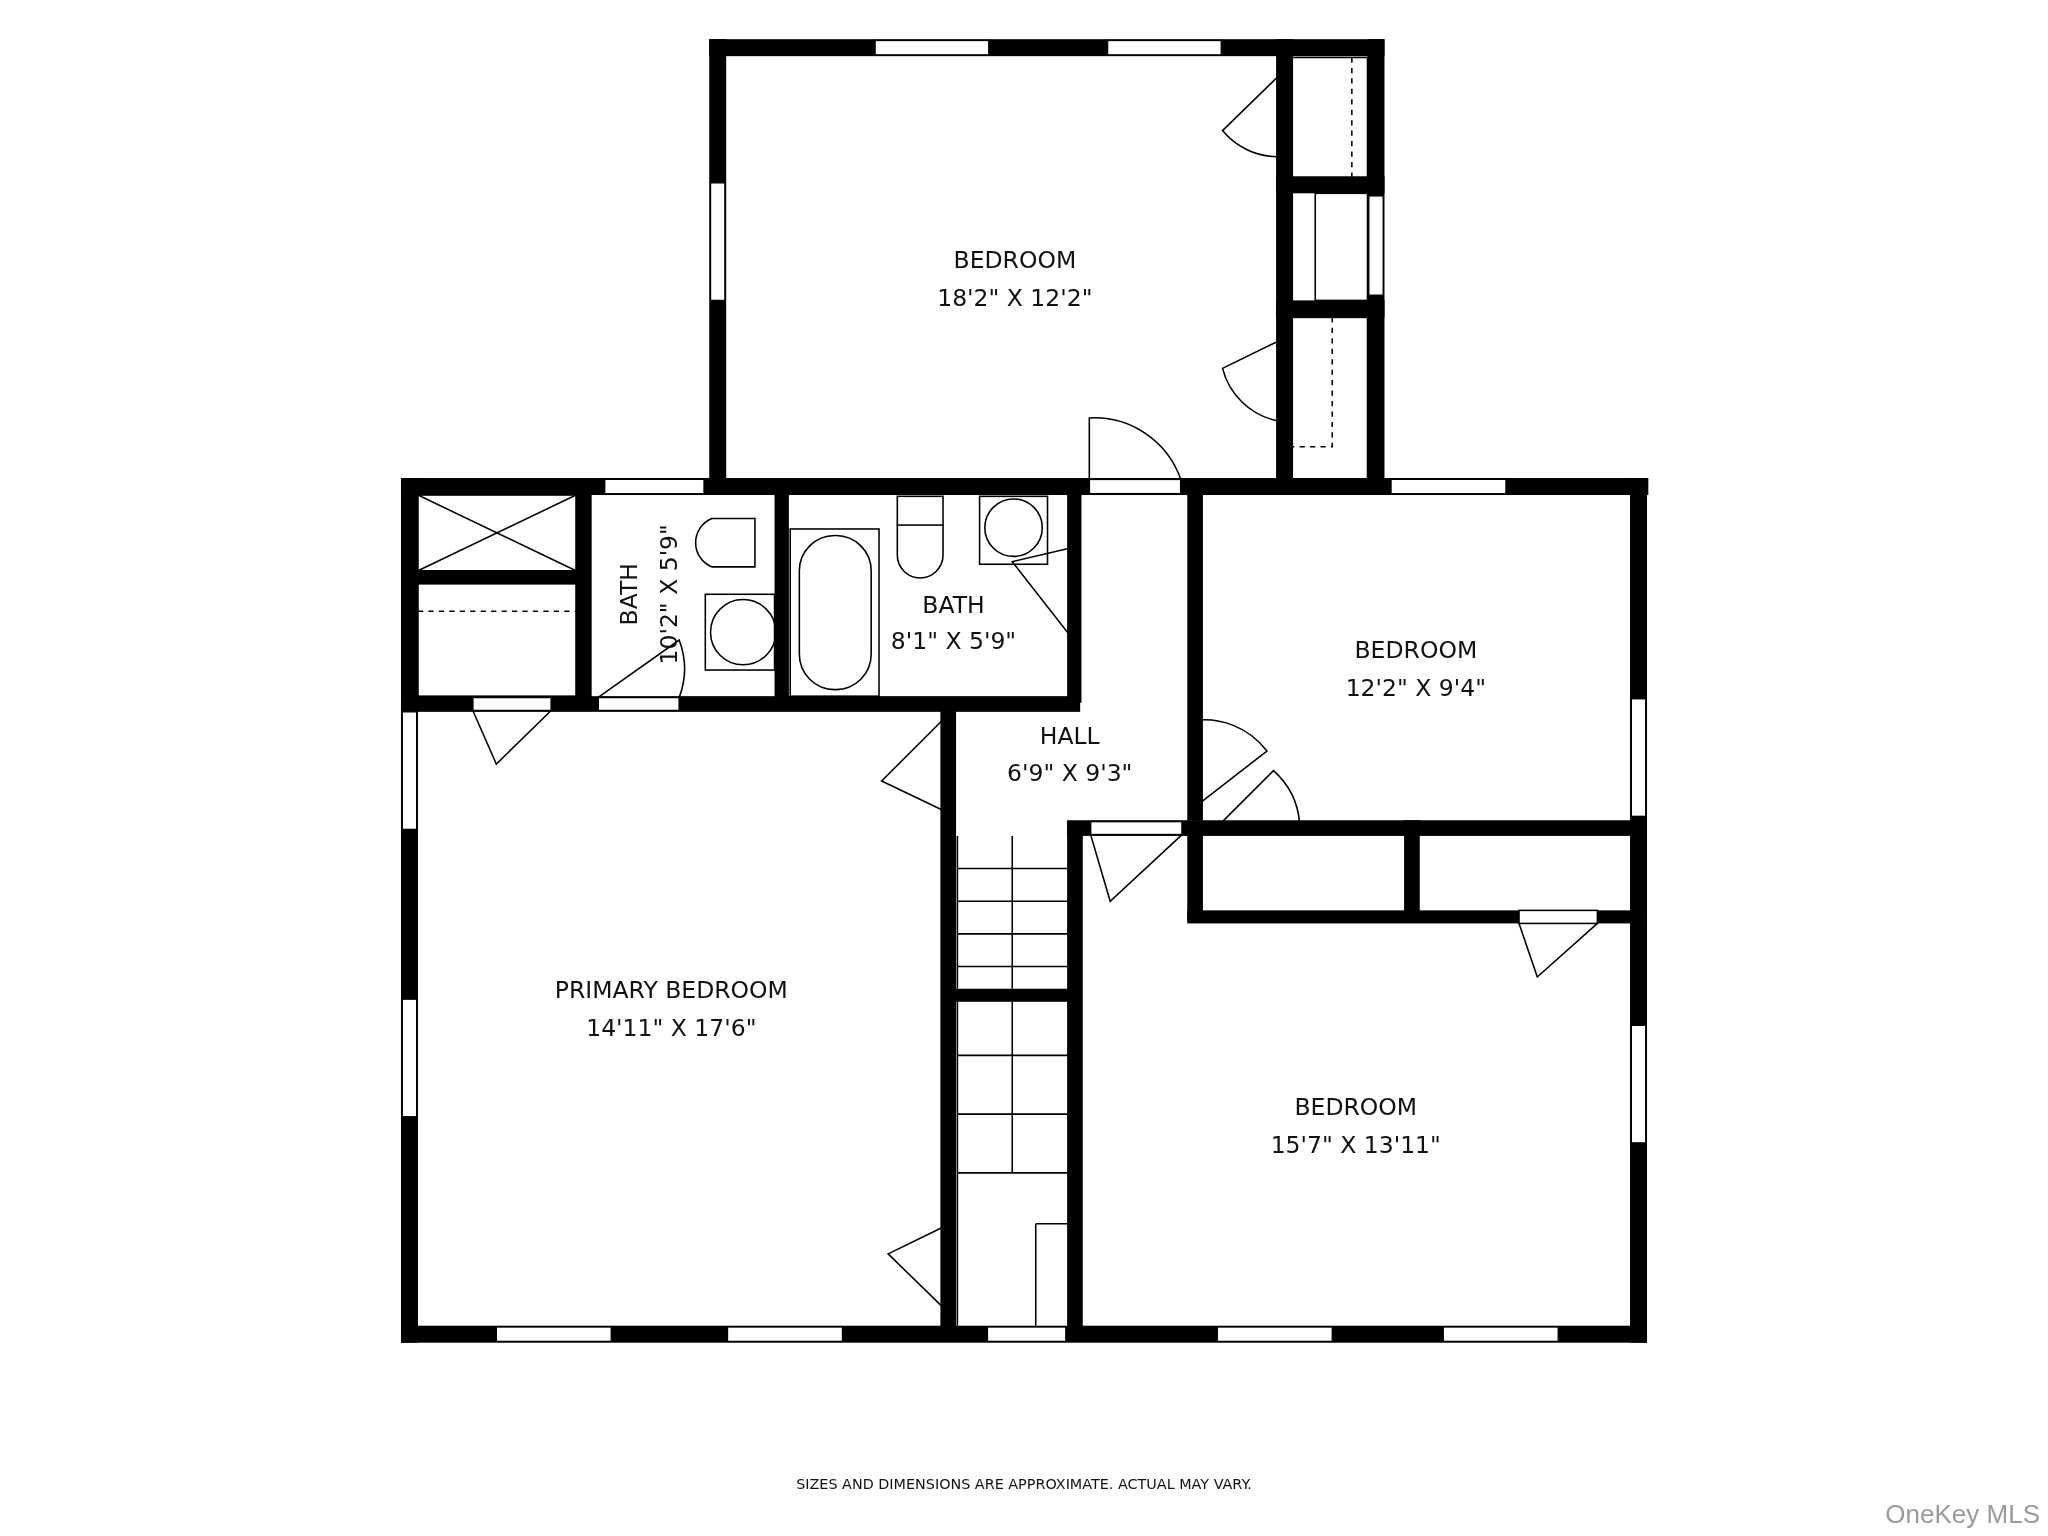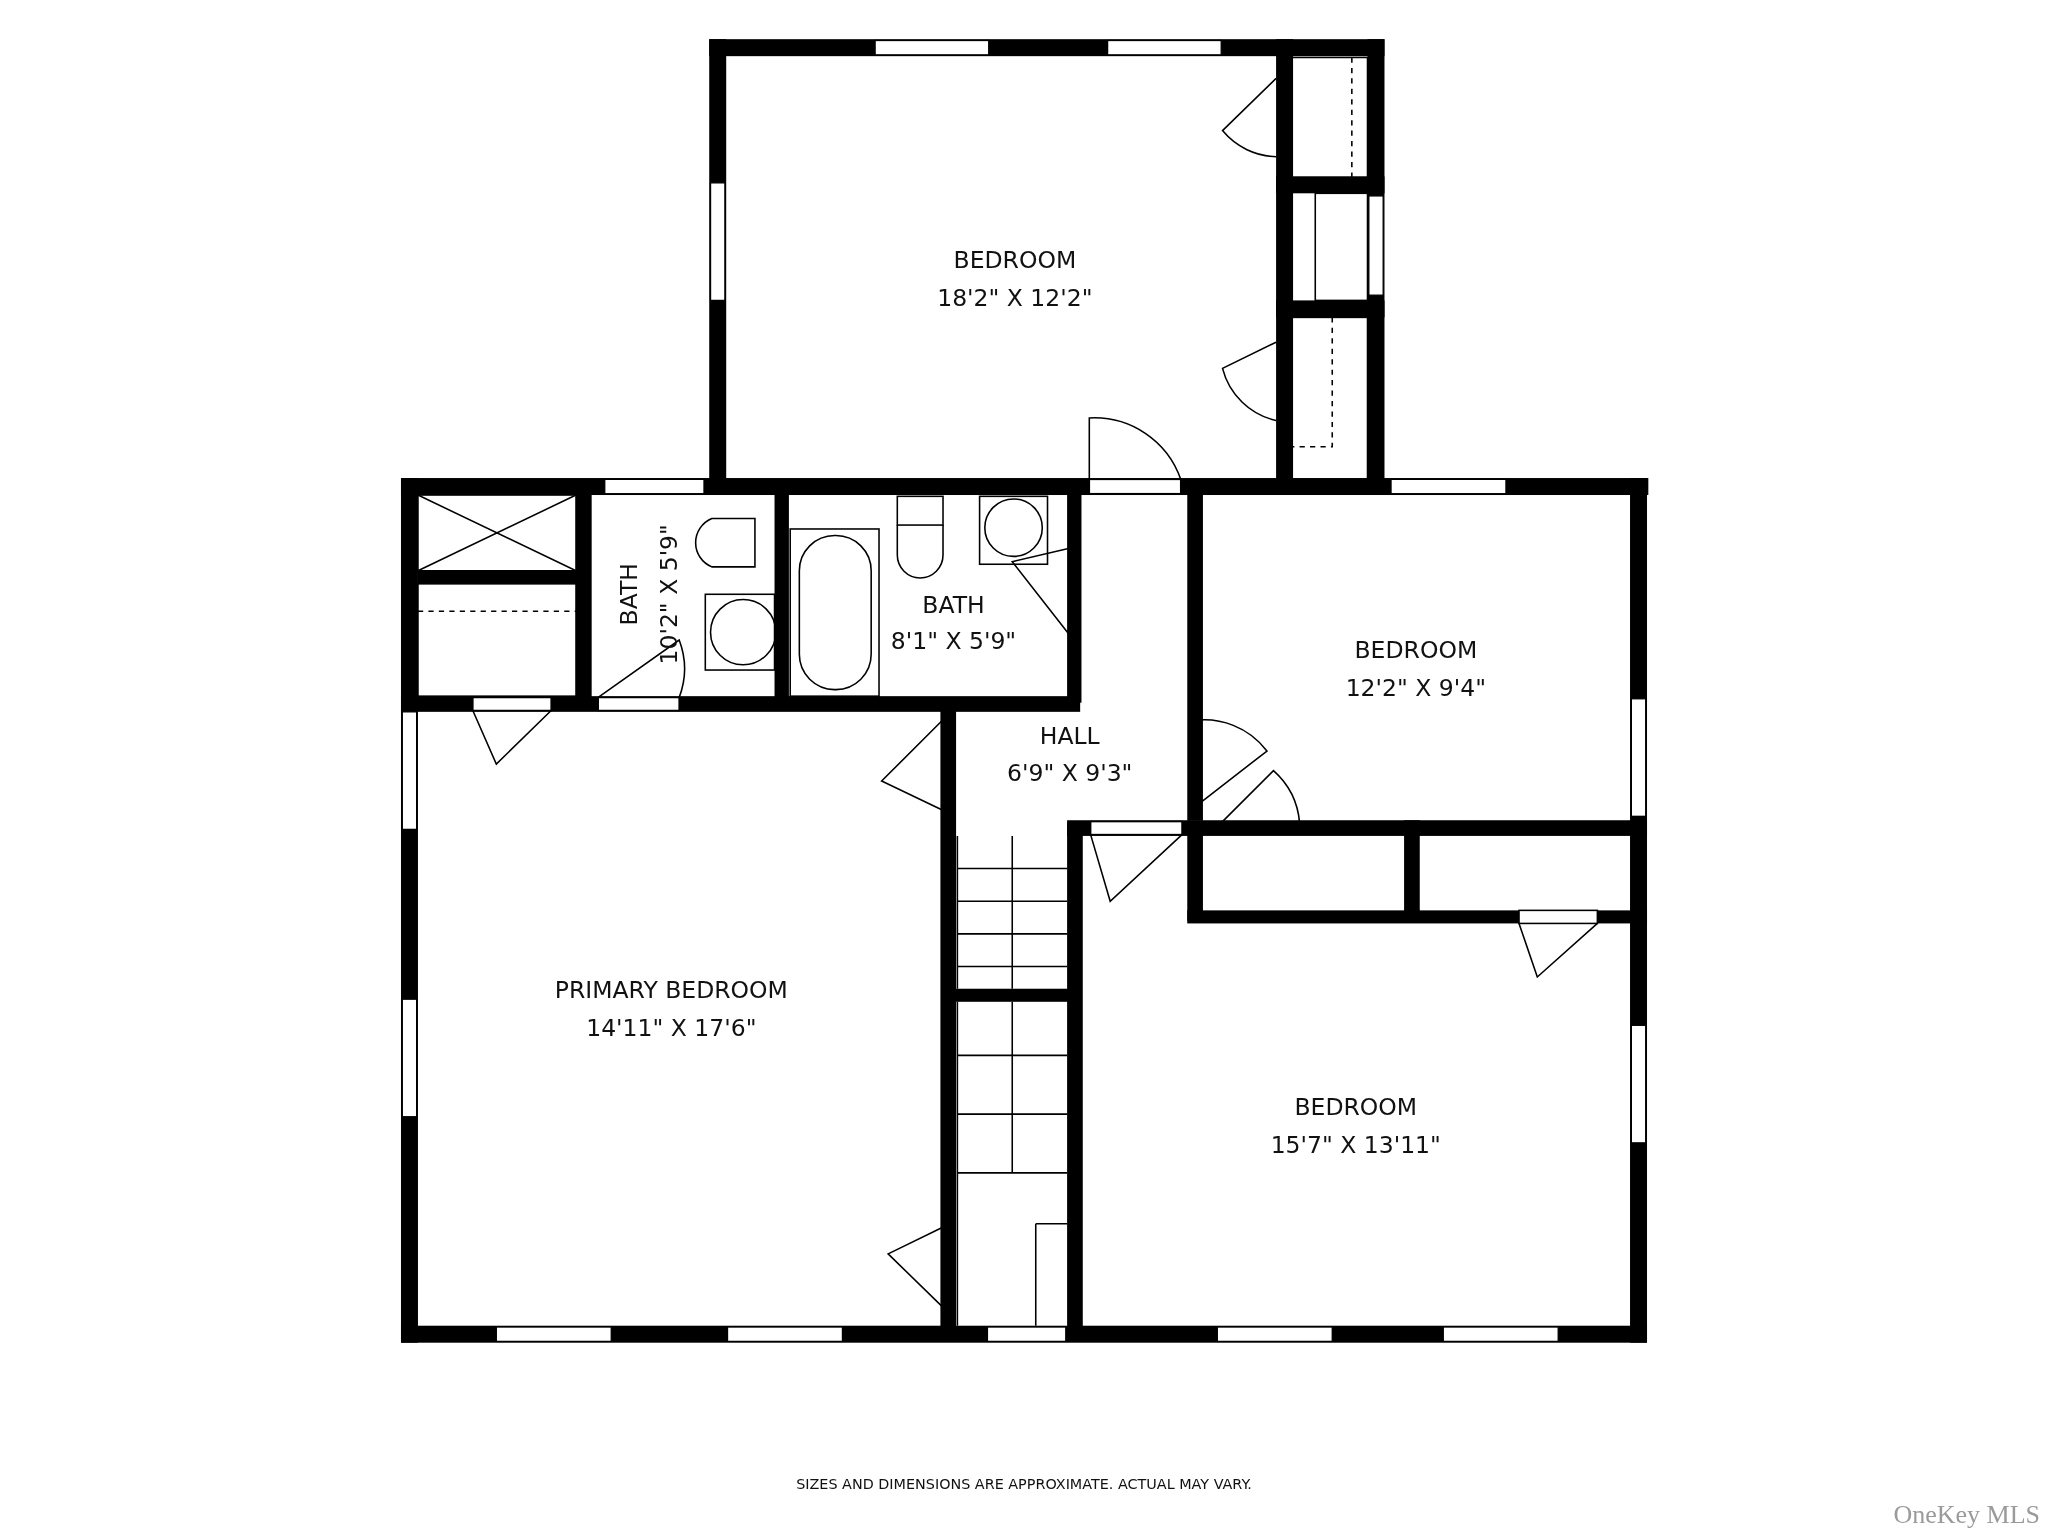--- a/index.html
+++ b/index.html
@@ -1,20 +1,20 @@
 <!DOCTYPE html>
 <html><head>
 <meta charset="utf-8">
 <style>
   html,body{margin:0;padding:0;background:#fff;}
   body{width:2048px;height:1536px;overflow:hidden;position:relative;font-family:"DejaVu Sans","Liberation Sans",sans-serif;}
   #plan{position:absolute;left:0;top:0;width:2048px;height:1536px;}
   .lbl{font-family:"DejaVu Sans","Liberation Sans",sans-serif;font-size:18px;fill:#111;text-anchor:middle;}
   .note{font-size:11px;}
-  .wm{position:absolute;right:8px;bottom:6px;font-family:Liberation Serif, serif;font-size:26px;color:#9a9a9a;}
+  .wm{position:absolute;right:8px;bottom:6px;font-family:Liberation Sans, sans-serif;font-size:26px;color:#9a9a9a;}
 </style>
 </head>
 <body>
 
 <svg id="plan" viewBox="0 0 1568 1176" xmlns="http://www.w3.org/2000/svg">
   <g fill="#000">
 
     <rect x="543" y="30" width="517" height="13"></rect>
     <rect x="543" y="30" width="13" height="347"></rect>
     <rect x="1047" y="30" width="13" height="347"></rect>

